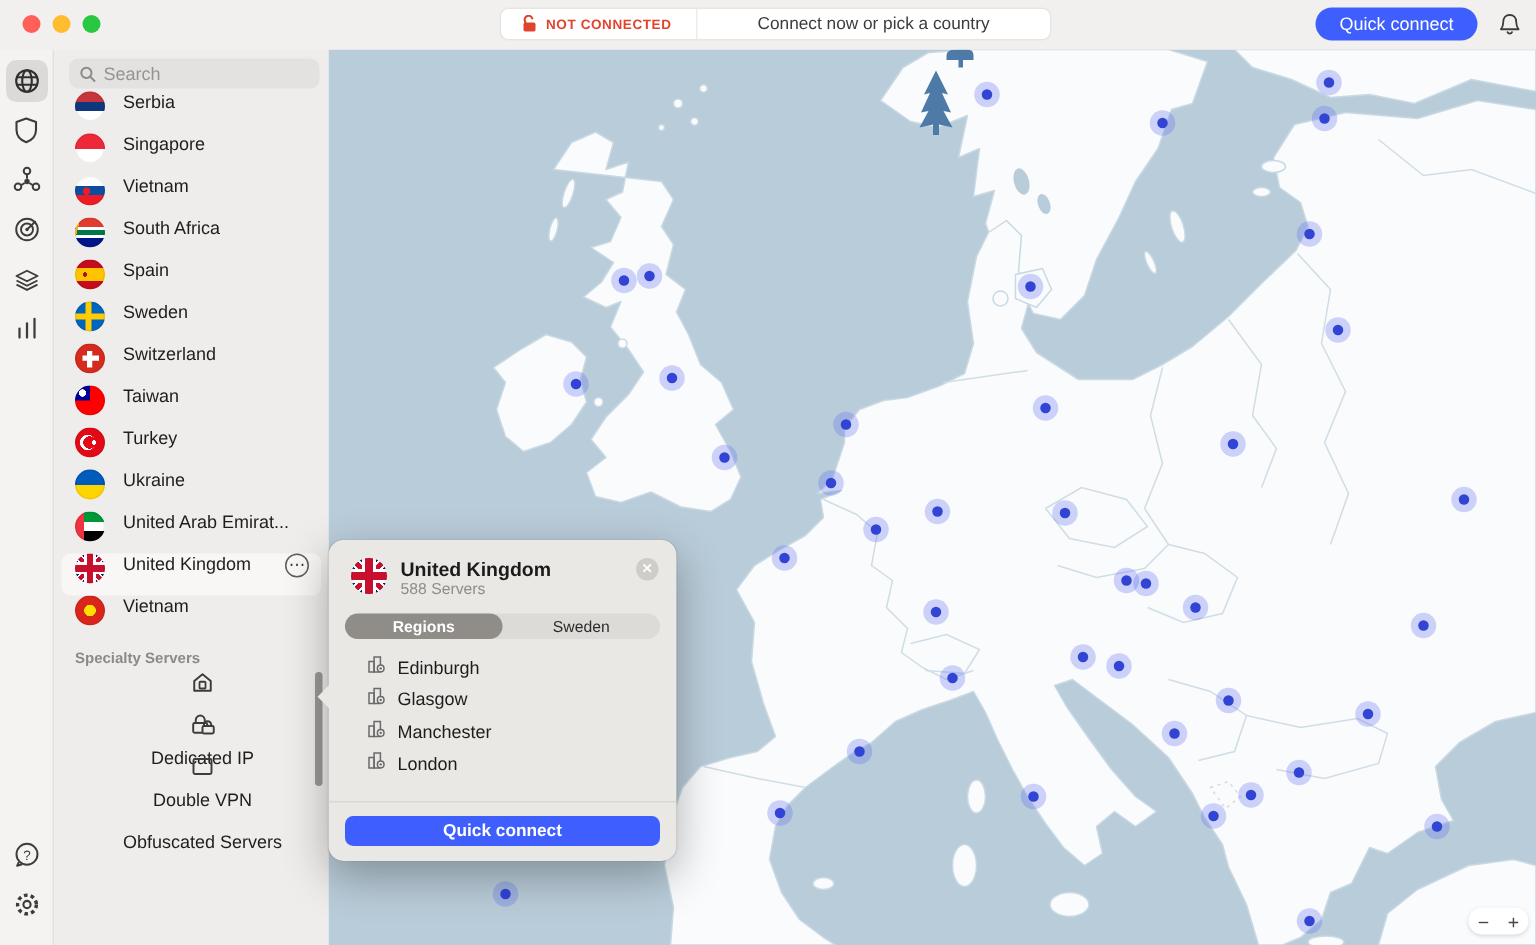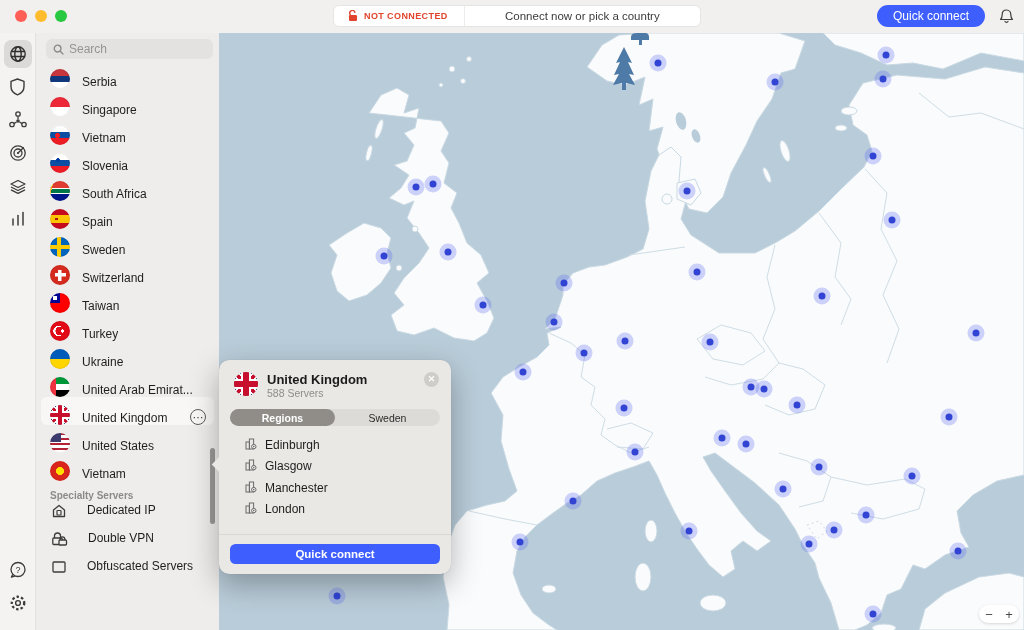--- a/index.html
+++ b/index.html
@@ -26,28 +26,28 @@
   .rail-item.active { background:#dcdad8; }
   .rail-spacer { flex:1; }
   .rail svg { display:block; }
 
   
   .sidebar { position:absolute; left:36px; top:33px; bottom:0; width:183px; background:#efedeb; z-index:24; overflow:hidden; }
   .search { margin:6px 6px 0 10px; height:20px; background:#e4e2e0; border-radius:6px;
     display:flex; align-items:center; padding:0 7px; gap:5px; }
   .search span { font-size:12px; color:#949494; }
   .clist { margin-top:2px; }
-  .crow { height:28px; display:flex; align-items:flex-end; padding:0 8px 0 14px; gap:12px; position:relative; }
+  .crow { height:28px; display:flex; align-items:flex-start; padding:0 8px 0 14px; gap:12px; position:relative; }
   .crow.selected { background:#f8f7f6; border-radius:6px; margin:0 5px; padding-left:9px; }
   .crow .label { font-size:12px; color:#1e1e1e; white-space:nowrap; overflow:hidden; text-overflow:ellipsis; }
   .more-btn { margin-left:auto; width:16px; height:16px; border-radius:50%; border:1.3px solid #5c5c5c; color:#3c3c3c;
     font-size:11px; line-height:12px; text-align:center; background:transparent; flex:none; }
   .flag { width:20px; height:20px; border-radius:50%; flex:none; box-shadow:inset 0 0 0 1px rgba(0,0,0,.07); background-repeat:no-repeat; }
   .spec-header { margin-top:6px; height:16px; padding-left:14px; font-size:10px; font-weight:bold; color:#8c8a88; display:flex; align-items:center; }
-  .srow { height:28px; display:flex; align-items:flex-start; padding-left:15px; gap:20px; }
+  .srow { height:28px; display:flex; align-items:center; padding-left:15px; gap:30px;flex-direction:column; }
   .srow .label { font-size:12px; color:#1e1e1e; }
   .side-scrollbar { position:absolute; right:4px; top:415px; width:5px; height:76px; border-radius:3px; background:#9b9997; }
 
   
   .map { position:absolute; left:219px; top:33px; width:805px; height:597px; background:#b9ccd9; z-index:1; }
   .map svg.land { position:absolute; inset:0; }
   .dot { position:absolute; width:17px; height:17px; border-radius:50%; background:rgba(95,114,240,.30);
     display:flex; align-items:center; justify-content:center; transform:translate(-50%,-50%); }
   .dot::after { content:""; width:7px; height:7px; border-radius:50%; background:#3144d3; }
   .zoomctl { position:absolute; right:5px; bottom:7px; width:40px; height:18px; background:#fff; border-radius:9px;
@@ -204,24 +204,20 @@
       </div>
       <div class="crow">
         <span class="flag flag-singapore"></span>
         <span class="label">Singapore</span>
       </div>
       <div class="crow">
         <span class="flag flag-slovakia"></span>
         <span class="label">Vietnam</span>
       </div>
       <div class="crow">
-        <span class="flag flag-slovenia"></span>
-        <span class="label">Slovenia</span>
-      </div>
-      <div class="crow">
         <span class="flag flag-south-africa"></span>
         <span class="label">South Africa</span>
       </div>
       <div class="crow">
         <span class="flag flag-spain"></span>
         <span class="label">Spain</span>
       </div>
       <div class="crow">
         <span class="flag flag-sweden"></span>
         <span class="label">Sweden</span>
@@ -243,24 +239,20 @@
         <span class="label">Ukraine</span>
       </div>
       <div class="crow">
         <span class="flag flag-uae"></span>
         <span class="label">United Arab Emirat...</span>
       </div>
       <div class="crow selected">
         <span class="flag flag-uk"></span>
         <span class="label">United Kingdom</span>
         <button class="more-btn">⋯</button>
-      </div>
-      <div class="crow">
-        <span class="flag flag-us"></span>
-        <span class="label">United States</span>
       </div>
       <div class="crow">
         <span class="flag flag-vietnam"></span>
         <span class="label">Vietnam</span>
       </div>
     </div>
   <div class="spec-header">Specialty Servers</div>
   <div>
       <div class="srow">
         <span><svg width="16" height="16" viewBox="0 0 16 16">

